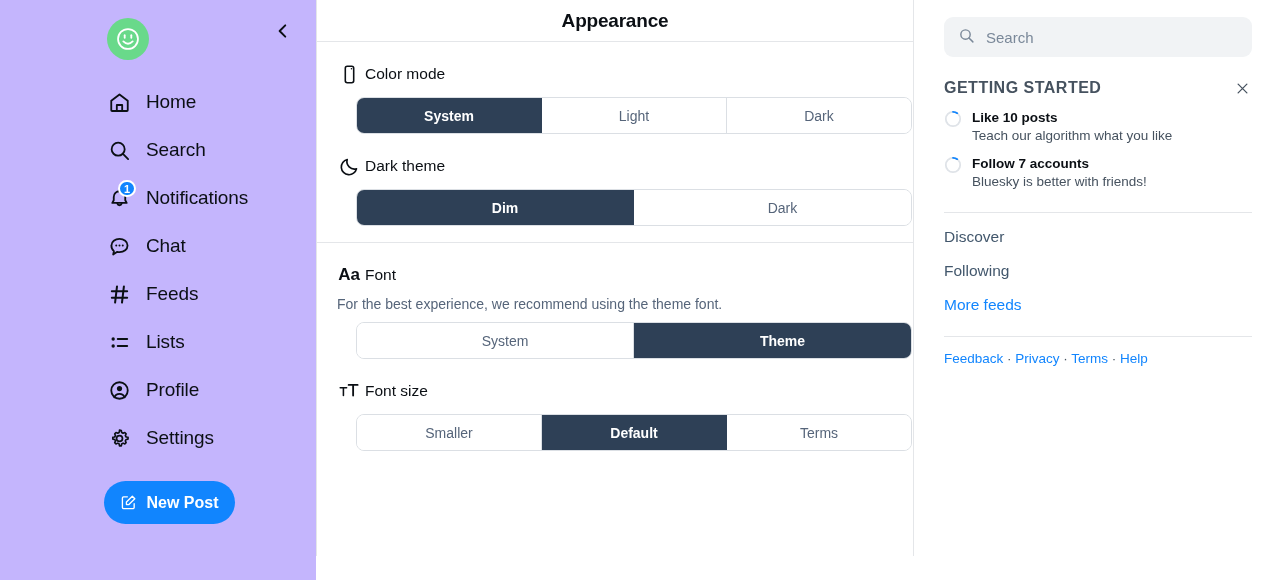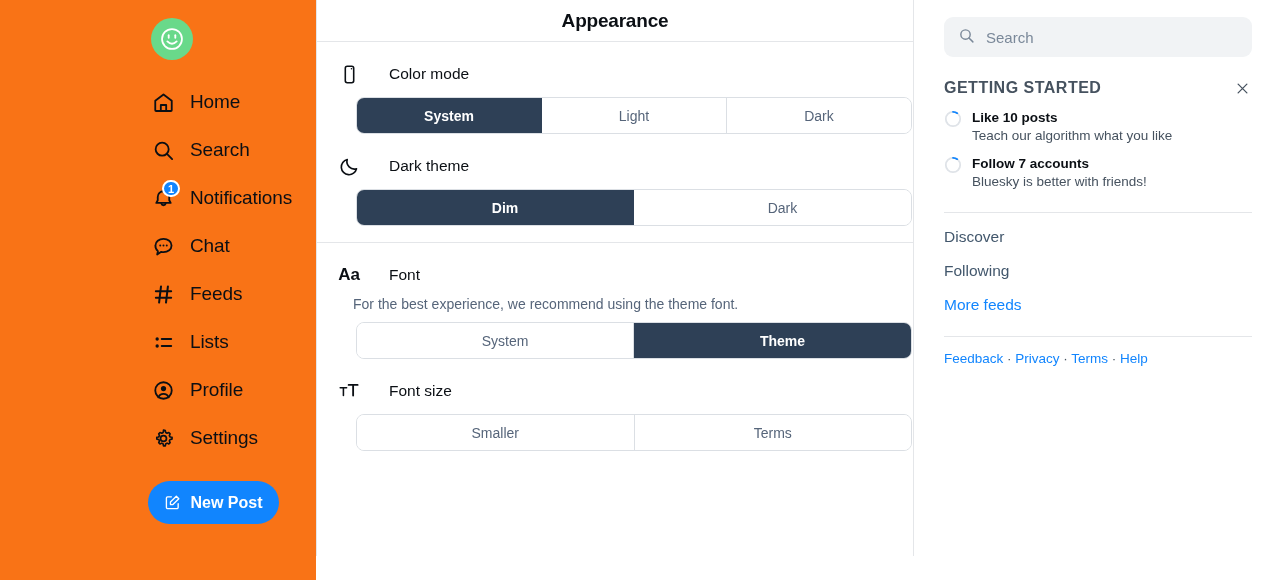--- a/index.html
+++ b/index.html
@@ -6,21 +6,21 @@
   html, body {
     width: 1269px; height: 580px;
     background: #ffffff;
     font-family: "Liberation Sans", sans-serif;
     color: #0b0f14;
     overflow: hidden;
   }
   .app { display: flex; width: 1269px; height: 580px; }
 
   
-  .left-rail { width: 316px; height: 580px; position: relative; flex: 0 0 316px; background:#f97316;padding-left:44px; }
+  .left-rail { width: 316px; height: 580px; position: relative; flex: 0 0 316px; background:#c4b5fd; }
   .rail-top { display:flex; align-items:center; padding: 16px 0 0 0; position:relative; height: 62px; }
   .avatar {
     width: 42px; height: 42px; border-radius: 50%;
     background: #69d98a; margin-left: 107px;
     display:flex; align-items:center; justify-content:center;
   }
   .avatar svg { display:block; }
   .collapse-btn {
     position:absolute; left: 270px; top: 18px;
     width: 26px; height: 26px; display:flex; align-items:center; justify-content:center;
@@ -59,24 +59,24 @@
     background: #fff; position: relative;
   }
   .center-header {
     height: 42px; display:flex; align-items:center; justify-content:center;
     border-bottom: 1px solid #e4e6e9;
   }
   .center-title { font-size: 19px; font-weight: bold; color:#0b0f14; letter-spacing: -0.2px; }
 
   .section { padding: 18px 20px 16px 20px; }
   .section + .section { border-top: 1px solid #e4e6e9; }
-  .setting-head { display:flex; align-items:center; gap: 28px; height: 28px; margin-bottom: 9px; }
+  .setting-head { display:flex; align-items:center; gap: 4px; height: 28px; margin-bottom: 9px; }
   .setting-icon { width: 24px; height: 24px; display:flex; align-items:center; justify-content:center; flex:0 0 24px; }
   .setting-label { font-size: 15.5px; color: #0b0f14; }
-  .setting-desc { font-size: 14px; color: #56657a; margin: -2px 0 10px 16px; }
+  .setting-desc { font-size: 14px; color: #56657a; margin: -2px 0 10px 0; }
 
   .segmented {
     display:flex; width: 100%; height: 37px;
     border: 1px solid #dbdfe4; border-radius: 8px; overflow:hidden; background:#fff;margin-left:19px;
   }
   .seg {
     flex: 1 1 0; display:flex; align-items:center; justify-content:center;
     font-size: 14px; color: #56657a; cursor: pointer;
     border-right: 1px solid #dbdfe4; background: #fff;
     font-family: "Liberation Sans", sans-serif;
@@ -306,20 +306,21 @@
           <span class="setting-icon">
             <svg width="22" height="22" viewBox="0 0 24 24" fill="none">
               <path d="M2.4 8.4 H9.4 M5.9 8.4 V17" stroke="#0b0f14" stroke-width="1.7" stroke-linecap="round"></path>
               <path d="M11.6 5.4 H21.4 M16.5 5.4 V17" stroke="#0b0f14" stroke-width="2" stroke-linecap="round"></path>
             </svg>
           </span>
           <span class="setting-label">Font size</span>
         </div>
         <div class="segmented">
           <div class="seg">Smaller</div>
+          <div class="seg selected">Default</div>
           <div class="seg">Terms</div>
         </div>
       </div>
 
     </div>
 
   </div>
 
   <div class="right-rail">
 

